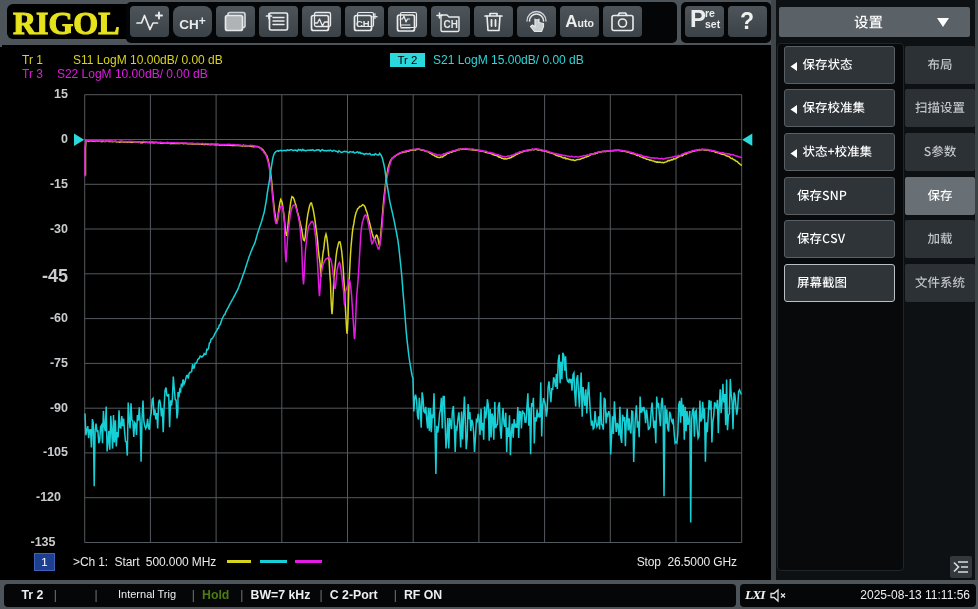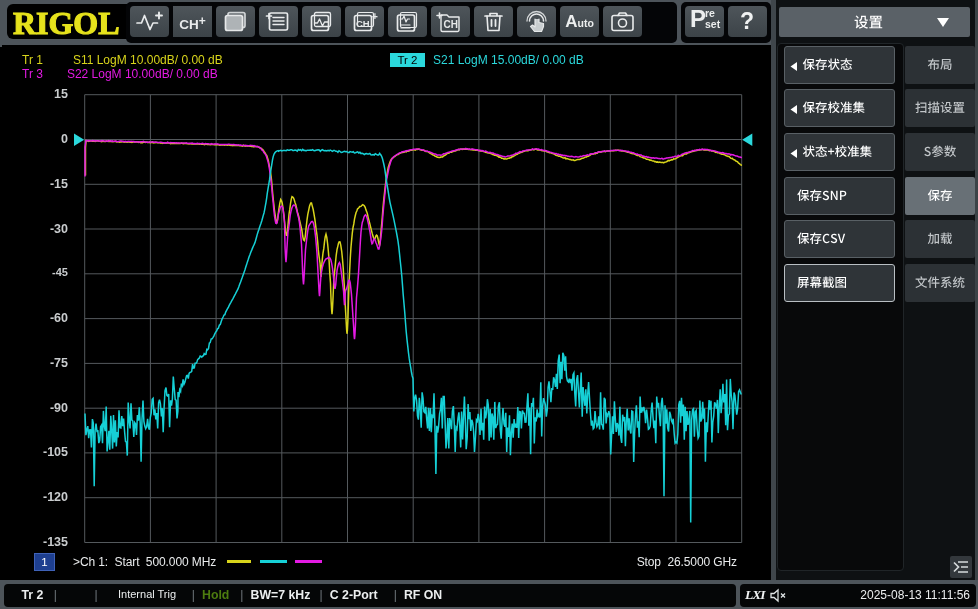--- a/index.html
+++ b/index.html
@@ -17,21 +17,21 @@
 <div class="abs" style="left:6px;top:2px;width:104px;font-family:'Liberation Serif',serif;font-weight:bold;font-size:31px;color:#e6e21c;letter-spacing:0px;-webkit-text-stroke:1.1px #e6e21c;transform:scaleX(1.03);transform-origin:0 0">RIGOL</div>
   </div>
 <div class="abs" style="left:126px;top:2px;width:551px;height:41px;background:#040507;border-radius:5px"></div>
 <div class="abs" style="left:681px;top:2px;width:90px;height:41px;background:#040507;border-radius:5px"></div>
 <div style="position:absolute;width:39px;height:31px;top:6px;background:linear-gradient(#4e555a,#3c4348);border-radius:4px;left:130px"><svg width="39" height="31" viewBox="0 0 39 31">
       <g fill="none" stroke="#e9ebec" stroke-width="1.7" stroke-linecap="round" stroke-linejoin="round">
         <path d="M7,17 h4.5 l3,-7.5 5.5,14 3,-6.5 h4.5"></path>
         <path d="M29,6.5 v6 M26,9.5 h6" stroke-width="1.9"></path>
       </g>
     </svg></div>
-<div style="position:absolute;width:39px;height:31px;top:6px;background:linear-gradient(#4e555a,#3c4348);border-radius:0;left:173px">
+<div style="position:absolute;width:39px;height:31px;top:6px;background:linear-gradient(#4e555a,#3c4348);border-radius:8px;left:173px">
     <div style="color:#e8eaeb;font-size:13.5px;font-weight:bold;text-align:center;line-height:30px">CH<span style="font-size:12px;vertical-align:4px">+</span></div>
   </div>
 <div style="position:absolute;width:39px;height:31px;top:6px;background:linear-gradient(#4e555a,#3c4348);border-radius:4px;left:216px"><svg width="39" height="31" viewBox="0 0 39 31">
       <g fill="none" stroke="#e9ebec" stroke-width="1.7" stroke-linecap="round" stroke-linejoin="round">
         <rect x="12" y="6.5" width="17" height="15" rx="2" fill="#6a7074" stroke="#cfd3d5"></rect>
         <rect x="9.5" y="9.5" width="17" height="15" rx="2" fill="#aeb3b6" stroke="#e6e8e9"></rect>
       </g>
     </svg></div>
 <div style="position:absolute;width:39px;height:31px;top:6px;background:linear-gradient(#4e555a,#3c4348);border-radius:4px;left:259px"><svg width="39" height="31" viewBox="0 0 39 31">
       <g fill="none" stroke="#e9ebec" stroke-width="1.7" stroke-linecap="round" stroke-linejoin="round">
@@ -124,34 +124,34 @@
       <line x1="84.7" y1="497.7" x2="741.7" y2="497.7"></line>
       <line x1="84.7" y1="542.5" x2="741.7" y2="542.5"></line>
     </g>
 <polyline points="85.5,175.5 85.5,148 86.0,140.6 86.9,140.9 87.9,140.9 88.8,141.4 89.7,141.0 90.7,141.1 91.6,141.0 92.5,141.2 93.5,141.1 94.4,141.2 95.3,141.4 96.3,140.9 97.2,141.0 98.1,140.8 99.1,141.2 100.0,141.3 101.0,141.4 101.9,141.6 102.9,141.1 103.9,141.5 104.8,141.6 105.8,141.4 106.8,141.1 107.7,141.3 108.7,141.6 109.7,141.6 110.6,141.3 111.6,141.5 112.6,141.7 113.5,141.6 114.5,141.4 115.5,141.2 116.5,141.9 117.4,141.8 118.4,141.8 119.4,142.2 120.3,141.9 121.3,142.0 122.3,141.5 123.2,141.8 124.2,142.2 125.2,141.7 126.1,142.0 127.1,142.3 128.1,142.1 129.0,142.1 130.0,142.2 131.0,142.0 131.9,142.5 132.9,142.1 133.9,141.9 134.8,141.9 135.8,141.9 136.8,141.9 137.7,141.9 138.7,142.5 139.7,142.1 140.6,142.7 141.6,142.5 142.6,142.8 143.5,142.2 144.5,142.1 145.5,142.5 146.5,142.1 147.4,142.6 148.4,142.5 149.4,142.5 150.3,142.8 151.3,142.5 152.3,142.2 153.2,142.9 154.2,142.5 155.2,142.8 156.1,142.4 157.1,142.7 158.1,142.7 159.0,142.7 160.0,142.8 161.0,143.2 161.9,142.7 162.9,143.3 163.9,142.9 164.8,142.9 165.8,143.2 166.8,143.1 167.7,142.9 168.7,143.1 169.7,143.4 170.6,143.8 171.6,143.4 172.6,143.4 173.5,143.4 174.5,143.5 175.5,143.3 176.5,143.5 177.4,143.4 178.4,143.3 179.4,143.6 180.3,143.6 181.3,143.1 182.3,143.4 183.2,143.8 184.2,143.6 185.2,143.5 186.1,143.4 187.1,143.7 188.1,143.8 189.0,143.9 190.0,143.6 191.0,143.7 191.9,144.0 192.9,143.9 193.8,144.0 194.8,143.8 195.8,144.1 196.7,143.9 197.7,143.9 198.7,144.0 199.6,144.3 200.6,143.9 201.5,144.3 202.5,144.1 203.5,144.4 204.4,144.7 205.4,144.3 206.3,144.3 207.3,144.4 208.3,144.4 209.2,144.6 210.2,144.7 211.2,144.6 212.1,144.2 213.1,144.4 214.0,144.8 215.0,144.6 216.0,144.8 216.9,144.8 217.9,144.6 218.8,144.9 219.8,145.2 220.7,145.1 221.7,144.9 222.6,145.0 223.6,144.8 224.5,145.2 225.5,144.9 226.4,145.0 227.4,145.2 228.3,145.0 229.3,145.1 230.2,145.4 231.2,145.1 232.1,145.6 233.1,145.3 234.0,145.4 235.0,145.3 235.9,145.6 236.9,145.5 237.8,145.6 238.7,145.4 239.6,145.8 240.6,145.7 241.5,145.8 242.4,146.1 243.4,145.3 244.3,145.9 245.2,146.2 246.1,145.6 247.1,146.2 248.0,145.9 248.9,145.9 249.8,146.3 250.6,146.3 251.5,146.4 252.4,146.3 253.2,146.7 254.1,146.7 255.0,146.5 255.8,146.4 256.5,146.6 257.2,146.5 258.0,146.9 258.8,147.3 259.5,147.4 260.2,148.0 261.0,148.2 261.8,148.8 262.5,149.3 263.2,150.1 264.0,151.4 264.9,152.7 265.9,154.4 266.8,155.7 267.6,158.2 268.4,161.0 269.1,164.8 269.9,168.4 270.7,173.6 271.5,179.9 272.2,188.1 273.0,197.0 273.7,203.0 274.3,209.1 275.0,214.1 275.7,218.3 276.3,221.3 277.0,222.1 277.7,219.1 278.3,213.3 279.0,208.3 279.9,202.8 280.7,199.5 281.5,200.8 282.2,203.0 283.0,208.3 283.9,214.9 284.8,223.8 285.6,232.1 286.5,235.9 287.3,232.3 288.2,223.1 289.0,214.3 289.8,209.2 290.5,203.5 291.2,199.6 292.0,196.6 292.8,197.1 293.5,197.8 294.2,199.8 295.0,202.4 295.8,204.6 296.5,207.7 297.2,211.2 298.0,214.1 298.8,216.6 299.5,220.0 300.2,222.9 301.0,226.3 301.9,230.5 302.7,236.0 303.5,239.9 304.4,240.6 305.3,236.3 306.1,227.8 307.0,220.0 307.8,214.4 308.7,210.1 309.5,206.3 310.2,204.2 310.8,203.1 311.5,203.1 312.3,206.1 313.2,209.5 314.0,214.2 314.8,218.9 315.5,224.1 316.2,229.8 317.0,235.3 317.7,242.0 318.3,249.9 319.0,256.0 319.6,260.0 320.1,263.5 320.6,271.3 321.0,276.9 321.4,271.4 321.9,263.8 322.4,258.4 323.0,253.0 323.8,248.4 324.5,241.8 325.2,236.9 326.0,234.2 326.8,237.4 327.7,244.5 328.5,253.0 329.2,262.4 329.8,273.8 330.5,282.9 330.8,293.0 331.1,300.7 331.6,309.5 332.0,314.1 332.4,310.0 332.9,300.4 333.4,289.2 334.0,277.0 334.8,270.0 335.5,262.5 336.2,255.3 337.0,249.7 337.8,246.3 338.5,243.2 339.2,241.8 340.0,241.9 340.8,245.4 341.7,251.3 342.5,259.3 343.2,267.7 343.8,278.2 344.5,289.1 345.3,305.8 346.1,320.3 346.6,329.4 347.0,333.8 347.4,330.4 347.9,320.2 348.4,302.9 349.0,283.0 349.7,269.9 350.3,257.7 351.0,247.0 351.7,239.4 352.3,233.2 353.0,227.7 353.8,223.9 354.5,219.2 355.2,216.0 356.0,212.7 356.8,211.0 357.5,209.0 358.2,208.4 359.0,207.5 359.7,206.6 360.3,206.6 361.0,206.4 361.8,205.4 362.7,204.6 363.5,205.0 364.3,205.8 365.2,207.3 366.0,210.1 366.8,211.9 367.5,214.2 368.2,217.6 369.0,220.6 369.8,223.8 370.7,227.4 371.5,230.6 372.2,233.4 373.0,235.9 373.8,238.6 374.5,239.1 375.2,238.2 375.8,236.0 376.5,235.1 377.2,235.7 378.0,238.7 378.8,243.2 379.5,245.6 380.2,241.5 380.8,233.9 381.5,226.1 382.2,218.3 382.8,210.3 383.5,202.2 384.3,194.9 385.2,187.0 386.0,180.0 386.8,175.3 387.5,171.3 388.2,167.4 389.0,164.9 389.8,162.5 390.5,160.9 391.2,159.7 392.0,158.3 392.9,157.9 393.8,156.9 394.7,156.6 395.6,155.7 396.4,155.3 397.3,154.5 398.2,154.5 399.1,153.7 400.0,153.4 400.9,152.9 401.8,152.4 402.7,152.5 403.6,152.3 404.4,152.0 405.3,151.5 406.2,151.8 407.1,151.1 408.0,151.2 408.9,151.0 409.8,150.6 410.7,150.3 411.6,150.3 412.5,150.1 413.5,149.8 414.4,149.7 415.3,150.1 416.2,149.5 417.1,149.4 418.0,149.2 418.9,149.1 419.8,149.5 420.7,149.8 421.6,150.2 422.5,150.2 423.5,150.3 424.4,150.5 425.3,151.3 426.2,151.4 427.1,151.6 428.0,151.7 428.9,152.5 429.8,153.1 430.8,153.7 431.7,154.2 432.6,154.8 433.5,155.1 434.4,155.6 435.3,156.2 436.2,156.5 437.2,157.2 438.1,157.3 439.0,157.6 439.9,157.5 440.8,157.0 441.7,156.9 442.6,156.9 443.5,156.0 444.4,155.5 445.3,155.1 446.2,154.4 447.1,153.6 448.0,153.0 448.9,153.1 449.8,152.4 450.7,152.1 451.6,152.2 452.5,151.7 453.5,151.3 454.4,151.0 455.3,151.1 456.2,150.6 457.1,150.0 458.0,149.8 458.9,149.4 459.7,149.6 460.6,149.0 461.4,149.2 462.3,149.5 463.1,149.0 464.0,149.2 464.9,149.0 465.8,149.2 466.7,149.0 467.6,149.2 468.4,149.4 469.3,149.3 470.2,149.5 471.1,149.7 472.0,149.5 472.9,149.9 473.8,150.0 474.7,150.1 475.6,150.3 476.4,150.2 477.3,149.8 478.2,150.5 479.1,150.5 480.0,150.9 480.9,150.9 481.8,150.7 482.7,151.1 483.6,151.6 484.5,151.7 485.5,152.2 486.4,152.4 487.3,152.7 488.2,153.0 489.1,153.0 490.0,153.2 490.9,153.6 491.8,154.0 492.7,154.6 493.6,154.7 494.4,155.2 495.3,155.1 496.2,155.6 497.1,155.8 498.0,156.4 498.9,157.1 499.8,156.9 500.6,157.3 501.5,158.3 502.4,158.3 503.2,158.4 504.1,159.1 505.0,158.6 505.9,159.1 506.8,159.1 507.6,158.4 508.5,158.3 509.4,158.2 510.2,157.5 511.1,157.7 512.0,156.5 512.9,156.7 513.8,156.0 514.7,155.7 515.6,155.0 516.4,154.4 517.3,154.2 518.2,153.4 519.1,153.2 520.0,152.9 520.9,152.4 521.8,152.3 522.7,151.9 523.6,151.3 524.4,151.2 525.3,150.7 526.2,150.7 527.1,150.8 528.0,150.7 528.9,150.3 529.8,149.9 530.6,149.8 531.5,149.8 532.4,149.3 533.2,149.8 534.1,149.7 535.0,149.4 535.9,149.0 536.8,149.5 537.7,149.9 538.6,149.7 539.5,149.9 540.5,150.0 541.4,150.5 542.3,150.7 543.2,150.8 544.1,150.9 545.0,150.9 545.9,151.0 546.8,151.9 547.7,152.1 548.6,152.3 549.5,152.7 550.5,152.8 551.4,153.1 552.3,153.5 553.2,153.6 554.1,154.2 555.0,154.7 555.9,155.2 556.8,155.4 557.7,155.7 558.6,156.3 559.5,156.1 560.5,156.5 561.4,157.0 562.3,157.4 563.2,157.9 564.1,158.0 565.0,157.7 565.9,158.8 566.8,158.6 567.7,158.7 568.6,159.1 569.5,159.5 570.5,159.5 571.4,160.0 572.3,159.9 573.2,159.8 574.1,160.4 575.0,160.4 575.9,160.1 576.8,159.8 577.7,159.6 578.6,159.5 579.4,159.5 580.3,159.3 581.2,158.7 582.1,158.3 583.0,158.3 583.9,157.8 584.8,157.4 585.7,156.9 586.6,156.9 587.5,156.2 588.4,156.2 589.3,155.6 590.2,155.2 591.1,154.5 592.0,153.8 592.9,154.1 593.8,153.8 594.7,153.4 595.6,153.6 596.4,152.9 597.3,153.1 598.2,152.2 599.1,152.0 600.0,152.0 600.9,152.2 601.8,151.5 602.7,151.6 603.6,151.6 604.5,151.3 605.5,151.7 606.4,151.2 607.3,151.0 608.2,151.0 609.1,151.0 610.0,151.1 610.9,150.7 611.8,150.8 612.7,150.7 613.6,150.8 614.5,150.4 615.5,150.3 616.4,150.5 617.3,150.3 618.2,150.3 619.1,150.2 620.0,150.6 620.9,150.8 621.8,150.9 622.7,151.0 623.6,151.1 624.5,151.2 625.5,151.6 626.4,151.7 627.3,152.2 628.2,152.0 629.1,152.6 630.0,152.7 630.9,153.2 631.8,153.4 632.7,153.7 633.6,153.6 634.5,154.2 635.5,154.6 636.4,155.1 637.3,155.4 638.2,155.5 639.1,155.6 640.0,156.6 640.9,156.9 641.8,157.1 642.7,157.5 643.6,158.1 644.5,158.1 645.5,158.4 646.4,159.2 647.3,159.2 648.2,159.4 649.1,159.7 650.0,160.3 650.9,160.0 651.8,160.6 652.8,161.1 653.7,161.0 654.6,161.7 655.5,161.5 656.5,162.1 657.4,161.9 658.3,162.4 659.2,162.1 660.2,162.3 661.1,162.5 662.0,162.6 662.9,162.3 663.8,162.8 664.7,162.2 665.6,162.0 666.4,161.7 667.3,161.3 668.2,160.4 669.1,160.8 670.0,160.3 670.9,160.2 671.8,159.5 672.7,159.9 673.6,158.8 674.5,158.9 675.5,158.8 676.4,158.2 677.3,157.6 678.2,157.1 679.1,156.7 680.0,156.1 680.9,155.9 681.8,155.5 682.7,155.6 683.6,154.6 684.5,154.1 685.5,154.0 686.4,153.9 687.3,153.4 688.2,152.4 689.1,152.6 690.0,152.3 690.9,152.0 691.8,151.4 692.6,151.4 693.5,151.2 694.4,151.1 695.2,150.7 696.1,150.3 697.0,150.4 697.9,150.0 698.8,150.0 699.6,149.9 700.5,149.8 701.4,149.8 702.2,149.5 703.1,149.6 704.0,149.9 704.9,149.8 705.8,149.9 706.7,149.9 707.6,150.1 708.4,150.1 709.3,150.7 710.2,150.5 711.1,150.5 712.0,151.2 712.9,150.8 713.8,151.3 714.7,151.7 715.6,152.3 716.4,151.9 717.3,152.7 718.2,152.8 719.1,152.9 720.0,153.5 720.9,153.8 721.8,154.2 722.7,154.3 723.6,154.4 724.4,154.8 725.3,155.1 726.2,155.7 727.1,155.9 728.0,156.5 728.9,156.3 729.8,157.2 730.6,158.1 731.5,158.4 732.4,158.3 733.2,159.4 734.1,159.7 735.0,160.1 735.9,161.0 736.8,161.3 737.6,161.9 738.5,163.2 739.4,163.5 740.2,164.5 741.1,165.1 742.0,165.2" fill="none" stroke="#d8d41b" stroke-width="1.5"></polyline>
 <polyline points="85.0,176.5 85.0,147 86.0,140.6 86.9,140.6 87.9,140.9 88.8,140.5 89.7,140.8 90.7,141.0 91.6,140.9 92.5,140.6 93.5,140.7 94.4,141.0 95.3,140.7 96.3,140.9 97.2,140.8 98.1,140.8 99.1,141.2 100.0,140.9 101.0,141.1 101.9,140.6 102.9,140.8 103.9,141.0 104.8,141.2 105.8,141.0 106.8,141.0 107.7,141.3 108.7,140.6 109.7,141.0 110.6,140.8 111.6,141.4 112.6,140.8 113.5,141.5 114.5,141.3 115.5,141.1 116.5,141.2 117.4,141.7 118.4,141.5 119.4,141.1 120.3,140.9 121.3,141.1 122.3,141.4 123.2,141.2 124.2,141.6 125.2,141.3 126.1,141.7 127.1,141.5 128.1,141.5 129.0,141.3 130.0,141.6 131.0,141.3 131.9,141.6 132.9,141.4 133.9,141.5 134.8,142.1 135.8,141.7 136.8,141.7 137.7,141.9 138.7,141.7 139.7,142.1 140.6,141.7 141.6,141.8 142.6,141.8 143.5,141.4 144.5,141.9 145.5,142.0 146.5,142.2 147.4,142.0 148.4,142.3 149.4,141.8 150.3,142.3 151.3,142.1 152.3,141.8 153.2,142.0 154.2,142.2 155.2,142.0 156.1,142.3 157.1,142.2 158.1,142.4 159.0,142.6 160.0,142.3 161.0,142.3 161.9,142.6 162.9,142.8 163.9,142.7 164.8,143.1 165.8,142.7 166.8,142.9 167.7,142.2 168.7,142.8 169.7,143.1 170.6,142.6 171.6,142.8 172.6,142.8 173.5,142.8 174.5,142.8 175.5,143.0 176.5,142.7 177.4,142.9 178.4,143.1 179.4,143.1 180.3,143.3 181.3,143.0 182.3,143.0 183.2,143.0 184.2,143.0 185.2,143.2 186.1,142.9 187.1,143.3 188.1,143.3 189.0,143.4 190.0,143.3 191.0,143.4 191.9,143.0 192.9,143.3 193.8,143.8 194.8,143.6 195.8,143.8 196.7,143.4 197.7,143.3 198.7,143.7 199.6,143.5 200.6,143.7 201.5,143.6 202.5,143.4 203.5,143.8 204.4,144.0 205.4,143.6 206.3,143.7 207.3,143.7 208.3,143.7 209.2,144.1 210.2,144.3 211.2,143.7 212.1,144.1 213.1,144.3 214.0,144.3 215.0,143.8 216.0,144.1 216.9,144.1 217.9,144.0 218.8,144.4 219.8,144.5 220.7,144.5 221.7,144.6 222.6,144.4 223.6,144.6 224.5,144.4 225.5,144.6 226.4,144.5 227.4,144.4 228.3,144.3 229.3,144.3 230.2,144.6 231.2,144.6 232.1,144.8 233.1,144.5 234.0,144.5 235.0,144.9 235.9,144.7 236.9,145.0 237.8,145.0 238.7,145.0 239.6,145.2 240.6,145.0 241.5,145.5 242.4,145.4 243.4,145.4 244.3,145.6 245.2,145.4 246.1,145.8 247.1,145.5 248.0,145.9 248.9,145.7 249.7,145.6 250.6,145.3 251.4,145.6 252.3,145.6 253.1,145.9 254.0,145.6 254.8,146.2 255.5,146.3 256.2,146.7 257.0,146.6 257.8,146.6 258.5,147.1 259.2,147.3 260.0,147.8 260.8,148.4 261.5,149.2 262.2,150.3 263.0,150.7 263.8,152.4 264.5,153.2 265.2,154.1 266.0,155.2 266.7,157.3 267.3,159.3 268.0,161.4 268.8,165.1 269.5,169.3 270.2,174.8 271.0,181.0 271.8,188.2 272.5,196.3 273.2,202.7 273.8,209.6 274.5,215.8 275.2,220.3 275.8,223.3 276.5,223.6 277.2,222.2 277.8,218.0 278.5,213.8 279.3,211.2 280.2,208.0 281.0,206.3 281.7,206.1 282.3,206.5 283.0,208.6 283.8,215.0 284.5,223.0 284.8,236.0 285.1,248.5 285.6,257.7 286.0,262.3 286.4,257.2 286.9,248.8 287.4,240.4 288.0,231.7 288.8,226.9 289.5,221.3 290.2,215.3 291.0,211.3 291.9,208.0 292.8,206.0 293.6,205.0 294.5,205.1 295.3,206.1 296.2,208.4 297.0,211.3 297.8,214.7 298.7,218.1 299.5,223.1 300.2,229.3 300.8,236.4 301.5,244.0 302.1,257.7 302.6,271.4 303.1,280.1 303.5,284.5 303.9,280.0 304.4,271.0 304.9,260.9 305.5,249.7 306.3,242.5 307.2,235.1 308.0,229.4 308.8,225.7 309.7,224.4 310.5,223.2 311.3,221.9 312.2,221.4 313.0,222.1 313.7,224.2 314.3,227.4 315.0,232.1 315.7,237.9 316.3,244.9 317.0,253.1 317.8,268.4 318.6,283.0 319.1,292.1 319.5,296.2 319.9,291.6 320.4,282.9 320.9,276.4 321.5,271.0 322.3,267.6 323.2,264.3 324.0,262.2 324.8,260.6 325.5,259.5 326.2,258.8 327.0,258.6 327.8,258.1 328.5,257.1 329.2,257.6 330.0,258.1 330.8,259.7 331.7,263.6 332.5,268.4 333.3,275.0 334.2,284.2 335.0,288.8 335.7,284.8 336.3,277.7 337.0,270.7 337.8,266.7 338.7,263.6 339.5,262.5 340.2,264.5 340.8,268.7 341.5,273.7 342.2,279.7 342.9,286.0 343.6,291.4 344.1,300.4 344.5,305.3 344.9,299.3 345.4,291.6 345.9,289.8 346.5,289.0 347.2,286.6 348.0,283.1 348.8,280.4 349.5,280.2 350.2,282.6 350.8,287.8 351.5,294.6 352.2,305.0 352.9,315.9 353.6,326.2 354.1,335.6 354.5,339.2 354.9,335.4 355.4,326.0 355.9,312.7 356.5,297.7 357.2,290.4 357.8,283.1 358.5,273.9 359.3,260.4 360.2,244.3 361.0,232.0 361.7,226.1 362.3,222.4 363.0,220.4 363.9,217.3 364.7,215.6 365.6,214.9 366.4,216.0 367.2,218.3 368.0,222.0 368.7,224.9 369.3,228.5 370.0,231.9 370.7,236.7 371.3,241.2 372.0,243.8 372.7,243.1 373.3,240.5 374.0,238.8 374.7,239.3 375.3,240.7 376.0,242.8 376.8,244.5 377.5,246.9 378.2,249.0 379.0,249.0 379.8,245.2 380.7,238.9 381.5,232.4 382.2,225.0 382.8,216.3 383.5,208.3 384.3,199.9 385.2,190.9 386.0,182.6 386.8,178.6 387.6,174.5 388.4,170.5 389.2,166.6 390.0,164.2 390.8,161.4 391.5,159.7 392.2,158.6 393.0,157.6 393.9,156.7 394.8,156.1 395.6,155.3 396.5,154.8 397.4,154.2 398.2,154.1 399.1,153.1 400.0,152.8 400.9,152.8 401.8,152.0 402.7,151.7 403.6,151.5 404.4,151.7 405.3,151.1 406.2,151.0 407.1,150.6 408.0,150.8 408.9,150.1 409.8,149.9 410.7,149.7 411.6,149.7 412.5,149.5 413.5,149.2 414.4,149.2 415.3,149.3 416.2,149.1 417.1,149.0 418.0,148.9 418.9,149.1 419.8,149.5 420.7,149.6 421.6,149.7 422.5,149.9 423.5,150.0 424.4,150.8 425.3,150.9 426.2,151.2 427.1,151.0 428.0,151.4 428.9,151.7 429.8,152.0 430.8,152.6 431.7,152.8 432.6,153.3 433.5,153.6 434.4,154.0 435.3,154.1 436.2,154.4 437.2,155.2 438.1,155.1 439.0,155.1 439.9,155.0 440.8,155.3 441.7,155.0 442.6,154.6 443.5,153.8 444.4,154.0 445.3,153.5 446.2,153.1 447.1,152.8 448.0,152.4 448.9,152.2 449.8,152.0 450.7,151.6 451.6,151.3 452.5,151.0 453.5,150.8 454.4,150.8 455.3,150.3 456.2,150.1 457.1,149.8 458.0,149.6 458.9,149.2 459.7,149.5 460.6,149.2 461.4,149.0 462.3,149.1 463.1,148.9 464.0,148.9 464.9,149.0 465.8,148.4 466.7,148.9 467.6,148.7 468.4,149.3 469.3,149.1 470.2,149.4 471.1,149.3 472.0,149.1 472.9,149.1 473.8,149.4 474.7,149.6 475.6,149.8 476.4,149.8 477.3,149.7 478.2,150.4 479.1,150.3 480.0,150.5 480.9,150.3 481.8,150.9 482.7,150.6 483.6,151.2 484.5,151.4 485.5,151.1 486.4,151.4 487.3,152.0 488.2,152.4 489.1,152.4 490.0,152.3 490.9,152.7 491.8,153.1 492.7,153.1 493.6,153.2 494.4,154.0 495.3,154.1 496.2,154.5 497.1,154.4 498.0,154.8 498.9,155.2 499.8,155.7 500.6,155.5 501.5,156.0 502.4,156.2 503.2,156.4 504.1,156.5 505.0,157.0 505.9,156.8 506.8,156.4 507.6,156.0 508.5,156.1 509.4,155.9 510.2,155.8 511.1,155.5 512.0,155.2 512.9,155.0 513.8,154.5 514.7,154.2 515.6,153.4 516.4,153.5 517.3,152.9 518.2,152.9 519.1,152.2 520.0,151.6 520.9,152.0 521.8,151.8 522.7,151.1 523.6,151.1 524.4,150.9 525.3,150.5 526.2,150.3 527.1,150.0 528.0,150.0 528.9,150.0 529.8,149.9 530.6,149.9 531.5,149.6 532.4,149.0 533.2,149.5 534.1,149.1 535.0,148.9 535.9,149.1 536.8,148.9 537.7,149.2 538.6,149.1 539.5,149.7 540.5,149.9 541.4,149.5 542.3,150.0 543.2,150.2 544.1,150.6 545.0,150.3 545.9,150.8 546.8,151.0 547.7,151.5 548.6,151.6 549.5,152.0 550.5,152.3 551.4,152.5 552.3,152.9 553.2,153.3 554.1,153.2 555.0,153.8 555.9,153.6 556.8,153.8 557.7,154.6 558.6,154.2 559.5,154.9 560.5,154.6 561.4,155.2 562.3,155.1 563.2,155.6 564.1,155.4 565.0,155.7 565.9,155.5 566.8,155.9 567.7,156.3 568.6,156.2 569.5,156.6 570.5,156.5 571.4,156.3 572.3,156.4 573.2,156.8 574.1,157.0 575.0,156.9 575.9,156.5 576.8,156.9 577.7,157.1 578.6,157.0 579.4,156.9 580.3,156.3 581.2,156.4 582.1,156.3 583.0,155.9 583.9,155.6 584.8,155.7 585.7,155.6 586.6,155.2 587.5,154.9 588.4,155.2 589.3,154.9 590.2,153.9 591.1,154.0 592.0,153.8 592.9,154.0 593.8,153.6 594.7,153.2 595.6,152.7 596.4,152.7 597.3,152.8 598.2,151.9 599.1,151.7 600.0,151.7 600.9,151.9 601.8,151.7 602.7,151.5 603.6,151.3 604.5,150.8 605.5,151.4 606.4,151.1 607.3,150.9 608.2,150.9 609.1,150.8 610.0,150.9 610.9,150.6 611.8,150.6 612.7,150.4 613.6,150.2 614.5,150.4 615.5,150.3 616.4,150.2 617.3,150.3 618.2,150.2 619.1,150.7 620.0,150.5 620.9,150.3 621.8,150.5 622.7,150.5 623.6,151.1 624.5,151.1 625.5,151.1 626.4,151.3 627.3,151.6 628.2,151.4 629.1,152.0 630.0,152.2 630.9,152.3 631.8,152.5 632.7,152.9 633.6,152.8 634.5,153.3 635.5,153.8 636.4,154.2 637.3,154.1 638.2,154.7 639.1,154.8 640.0,155.2 640.9,154.9 641.8,155.5 642.7,156.2 643.6,156.0 644.5,156.6 645.5,156.7 646.4,156.6 647.3,157.2 648.2,157.1 649.1,157.4 650.0,157.4 650.9,157.9 651.8,157.7 652.8,158.0 653.7,157.8 654.6,158.2 655.5,158.1 656.5,158.1 657.4,158.3 658.3,158.6 659.2,158.5 660.2,158.7 661.1,158.6 662.0,158.4 662.9,158.9 663.8,158.9 664.7,158.4 665.6,158.5 666.4,158.0 667.3,157.9 668.2,157.8 669.1,157.7 670.0,157.6 670.9,157.5 671.8,157.3 672.7,157.0 673.6,157.0 674.5,156.4 675.5,156.2 676.4,156.4 677.3,156.4 678.2,155.4 679.1,155.6 680.0,155.7 680.9,155.2 681.8,154.5 682.7,154.0 683.6,153.7 684.5,153.3 685.5,152.9 686.4,152.6 687.3,152.9 688.2,152.4 689.1,152.2 690.0,151.8 690.9,151.6 691.8,151.2 692.6,150.6 693.5,150.9 694.4,150.4 695.2,150.6 696.1,150.5 697.0,149.8 697.9,149.9 698.8,149.8 699.6,149.4 700.5,149.8 701.4,149.5 702.2,149.1 703.1,149.6 704.0,149.4 704.9,149.3 705.8,149.4 706.7,149.6 707.6,149.6 708.4,149.9 709.3,150.0 710.2,150.2 711.1,150.7 712.0,150.6 712.9,150.8 713.8,150.8 714.7,151.1 715.6,151.3 716.4,151.6 717.3,151.7 718.2,152.2 719.1,152.2 720.0,152.6 720.9,152.7 721.8,153.0 722.7,152.5 723.6,153.0 724.4,153.5 725.3,153.5 726.2,153.5 727.1,153.9 728.0,153.8 728.9,154.0 729.8,154.0 730.6,155.0 731.5,154.5 732.4,154.8 733.2,154.8 734.1,155.3 735.0,155.6 735.9,155.9 736.8,155.9 737.6,156.2 738.5,156.9 739.4,157.0 740.2,157.1 741.1,157.6 742.0,157.6" fill="none" stroke="#e31ae3" stroke-width="1.5"></polyline>
 <polyline points="85.0,413.5 85.9,435.2 86.8,430.0 87.8,426.1 88.7,438.1 89.6,429.9 90.5,429.8 91.4,447.4 92.4,419.1 93.3,423.2 94.2,486.2 95.1,430.7 96.0,423.7 97.0,431.3 97.9,431.0 98.8,443.1 99.7,440.5 100.6,426.8 101.6,425.1 102.5,443.3 103.4,410.9 104.3,425.9 105.2,431.2 106.2,406.6 107.1,451.4 108.0,441.6 108.9,430.8 109.8,449.8 110.8,415.7 111.7,430.5 112.6,448.6 113.5,415.1 114.4,442.5 115.4,420.2 116.3,446.4 117.2,432.1 118.1,437.4 119.0,410.2 120.0,427.8 120.9,428.1 121.8,416.0 122.7,426.2 123.6,418.5 124.6,431.8 125.5,441.3 126.4,442.1 127.3,455.6 128.2,402.6 129.2,420.6 130.1,428.5 131.0,403.4 131.9,420.0 132.8,421.0 133.8,437.0 134.7,422.6 135.6,424.0 136.5,435.0 137.4,415.0 138.4,420.7 139.3,407.2 140.2,422.7 141.1,461.8 142.0,419.2 143.0,400.5 143.9,421.3 144.8,426.1 145.7,428.8 146.6,426.9 147.6,418.9 148.5,427.5 149.4,429.8 150.3,417.6 151.2,413.2 152.2,399.3 153.1,398.3 154.0,415.3 154.9,409.4 155.8,419.5 156.8,413.1 157.7,428.4 158.6,402.9 159.5,399.6 160.4,403.7 161.4,416.4 162.3,408.2 163.2,432.3 164.1,407.6 165.0,390.6 166.0,387.5 166.9,395.6 167.8,396.1 168.7,394.1 169.6,427.3 170.6,400.4 171.5,405.7 172.4,398.8 173.3,376.6 174.2,388.0 175.2,399.6 176.1,400.2 177.0,418.4 177.9,411.1 178.0,392.1 178.9,397.1 179.7,389.6 180.6,391.4 181.4,383.5 182.3,385.7 183.1,379.4 184.0,384.2 184.9,382.2 185.7,379.0 186.6,375.5 187.4,375.3 188.3,378.6 189.1,373.4 190.0,372.4 190.9,372.1 191.7,371.3 192.6,364.2 193.4,368.0 194.3,367.8 195.1,363.2 196.0,363.2 196.8,362.4 197.7,359.4 198.5,358.9 199.3,358.1 200.2,356.0 201.0,356.4 201.8,357.2 202.6,356.1 203.4,355.8 204.2,353.6 205.0,354.4 205.9,354.3 206.8,349.3 207.6,349.7 208.5,348.6 209.4,343.0 210.2,342.6 211.1,339.1 212.0,338.8 212.9,337.6 213.8,336.1 214.8,333.8 215.7,332.1 216.6,331.1 217.5,328.8 218.4,328.2 219.4,325.1 220.3,324.5 221.2,321.5 222.1,319.0 223.1,317.0 224.0,315.0 224.9,314.6 225.7,312.1 226.6,310.4 227.4,308.9 228.3,307.5 229.1,305.6 230.0,303.8 230.9,302.3 231.8,300.7 232.7,299.1 233.6,297.4 234.4,295.8 235.3,294.1 236.2,292.3 237.1,290.6 238.0,288.9 238.9,286.6 239.7,284.3 240.6,282.0 241.4,279.7 242.3,277.3 243.1,274.9 244.0,272.4 244.9,269.9 245.7,267.3 246.6,264.6 247.4,261.9 248.3,259.3 249.1,256.8 250.0,254.5 250.8,252.2 251.7,250.1 252.5,248.1 253.3,246.2 254.2,244.4 255.0,242.6 255.8,239.8 256.5,237.2 257.2,234.6 258.0,232.1 258.8,229.8 259.5,227.6 260.2,225.5 261.0,223.2 261.8,220.7 262.5,218.2 263.2,215.6 264.0,213.0 264.7,209.6 265.3,206.1 266.0,202.3 266.7,197.8 267.3,193.1 268.0,188.9 268.8,184.2 269.5,179.9 270.2,174.7 271.0,169.5 271.8,164.4 272.5,159.9 273.2,156.6 274.0,154.2 274.7,153.0 275.3,152.2 276.0,151.5 276.7,151.1 277.3,150.9 278.0,150.7 278.5,151.2 279.6,150.6 280.7,150.3 281.8,151.0 282.9,150.6 284.0,150.2 285.1,150.6 286.2,150.7 287.3,149.9 288.4,150.3 289.5,150.2 290.6,149.7 291.7,149.7 292.8,150.4 293.9,150.5 295.0,150.1 296.1,150.2 297.2,151.1 298.3,149.5 299.4,150.1 300.5,149.7 301.6,150.7 302.7,149.4 303.8,150.4 304.9,150.2 306.0,150.8 307.1,150.2 308.2,150.3 309.3,150.3 310.4,150.0 311.5,150.2 312.6,149.7 313.7,150.5 314.8,150.8 315.9,150.3 317.0,150.0 318.1,149.7 319.2,149.9 320.3,151.3 321.4,150.2 322.5,149.7 323.6,150.5 324.7,150.8 325.8,150.5 326.9,150.9 328.0,150.4 329.1,150.8 330.2,150.1 331.3,150.6 332.4,151.3 333.5,150.6 334.6,150.5 335.7,151.3 336.8,151.3 337.9,152.3 339.0,150.7 340.1,151.5 341.2,152.4 342.3,152.3 343.4,151.6 344.5,151.2 345.6,151.7 346.7,151.5 347.8,152.4 348.9,152.6 350.0,151.6 351.1,151.9 352.2,152.2 353.3,151.7 354.4,152.9 355.5,152.7 356.6,152.2 357.7,151.9 358.8,153.0 359.9,152.3 361.0,153.6 362.1,153.3 363.2,153.7 364.3,154.6 365.4,153.8 366.5,153.5 367.6,154.1 368.7,154.1 369.8,153.4 370.9,154.8 372.0,155.0 373.1,154.6 374.2,155.0 375.3,153.8 376.4,154.4 377.5,155.0 378.6,155.0 379.7,153.3 380.8,155.1 381.0,155.1 381.8,156.7 382.5,158.8 383.2,161.6 384.0,165.0 384.8,169.2 385.5,174.2 386.2,179.4 387.0,184.4 387.8,189.0 388.5,193.4 389.2,197.8 390.0,202.3 390.8,205.8 391.6,209.3 392.4,212.8 393.2,216.4 394.0,220.2 394.8,224.1 395.6,228.1 396.4,232.2 397.2,236.5 398.0,241.1 398.8,247.2 399.5,253.6 400.2,260.5 401.0,268.0 401.8,276.3 402.5,285.3 403.2,294.6 404.0,303.8 404.8,313.0 405.5,322.5 406.2,331.5 407.0,339.6 407.8,346.6 408.5,352.9 409.2,358.4 410.0,363.5 410.8,368.2 411.5,372.5 412.2,376.0 413.0,378.4 413.8,411.4 414.7,398.4 415.6,394.7 416.6,400.7 417.5,415.9 418.4,419.7 419.3,397.8 420.2,406.8 421.2,427.8 422.1,392.3 423.0,398.1 423.9,411.7 424.8,412.6 425.8,406.9 426.7,419.4 427.6,428.5 428.5,407.7 429.4,430.9 430.4,408.1 431.3,432.2 432.2,415.6 433.1,416.7 434.0,393.2 435.0,429.9 435.9,473.9 436.8,425.8 437.7,432.6 438.6,426.3 439.6,413.6 440.5,409.1 441.4,397.7 442.3,428.5 443.2,396.6 444.2,396.6 445.1,421.6 446.0,448.4 446.9,438.0 447.8,418.1 448.8,448.5 449.7,418.1 450.6,421.6 451.5,429.1 452.4,411.0 453.4,406.1 454.3,425.3 455.2,451.9 456.1,427.4 457.0,429.1 458.0,418.0 458.9,412.3 459.8,426.3 460.7,447.4 461.6,411.5 462.6,439.5 463.5,417.5 464.4,396.6 465.3,419.2 466.2,449.2 467.2,437.8 468.1,404.0 469.0,419.2 469.9,412.1 470.8,431.0 471.8,419.7 472.7,423.0 473.6,431.2 474.5,451.9 475.4,438.5 476.4,419.9 477.3,421.3 478.2,413.8 479.1,420.7 480.0,434.9 481.0,408.9 481.9,430.4 482.8,422.7 483.7,439.7 484.6,406.5 485.6,418.5 486.5,412.7 487.4,399.2 488.3,405.2 489.2,440.7 490.2,408.9 491.1,437.4 492.0,413.5 492.9,417.2 493.8,439.8 494.8,401.9 495.7,428.1 496.6,425.2 497.5,424.4 498.4,406.3 499.4,402.2 500.3,429.7 501.2,438.7 502.1,420.7 503.0,408.1 504.0,423.8 504.9,426.9 505.8,412.8 506.7,451.9 507.6,427.5 508.6,436.8 509.5,415.2 510.4,455.3 511.3,433.3 512.2,423.5 513.2,437.8 514.1,419.1 515.0,427.6 515.9,423.7 516.8,427.9 517.8,407.0 518.7,437.9 519.6,411.7 520.5,412.1 521.4,428.4 522.4,410.6 523.3,413.1 524.2,413.3 525.1,422.1 526.0,422.0 527.0,406.0 527.9,393.2 528.8,425.7 529.7,407.5 530.6,454.2 531.6,402.9 532.5,406.6 533.4,397.8 534.3,443.4 535.2,417.4 536.2,421.5 537.1,409.3 538.0,416.4 538.9,414.5 539.8,417.5 540.8,382.2 541.7,436.6 542.6,406.9 543.5,398.1 544.4,401.2 545.4,404.7 546.3,416.6 547.2,410.2 548.1,387.4 549.0,381.4 550.0,392.2 550.9,402.2 551.8,388.0 552.7,390.0 553.6,377.3 554.6,380.2 555.5,387.0 556.4,373.9 557.3,389.0 558.2,361.1 559.2,354.5 560.1,383.3 561.0,361.7 561.9,379.3 562.8,352.7 563.8,355.3 564.7,370.8 565.6,356.4 566.5,376.3 567.4,380.9 568.4,382.0 569.3,378.6 570.2,383.1 571.1,378.9 572.0,390.7 573.0,374.6 573.9,372.8 574.8,393.5 575.7,406.5 576.6,379.7 577.6,375.1 578.5,392.5 579.4,407.5 580.3,388.1 581.2,372.5 582.2,416.7 583.1,387.1 584.0,398.0 584.9,405.8 585.8,389.3 586.8,413.4 587.7,394.0 588.6,382.1 589.5,397.9 590.4,412.7 591.4,425.6 592.3,420.5 593.2,428.9 594.1,427.8 595.0,411.0 596.0,422.4 596.9,426.7 597.8,424.8 598.7,416.4 599.6,429.5 600.6,392.3 601.5,424.1 602.4,425.2 603.3,429.7 604.2,397.7 605.2,399.8 606.1,423.4 607.0,414.2 607.9,415.8 608.8,411.2 609.8,414.9 610.7,454.4 611.6,434.7 612.5,416.4 613.4,433.9 614.4,401.3 615.3,418.3 616.2,432.0 617.1,423.0 618.0,425.5 619.0,435.6 619.9,406.8 620.8,437.5 621.7,443.0 622.6,414.7 623.6,421.3 624.5,416.9 625.4,446.2 626.3,421.3 627.2,408.8 628.2,430.5 629.1,418.2 630.0,429.7 630.9,433.5 631.8,411.1 632.8,411.7 633.7,461.9 634.6,433.4 635.5,415.3 636.4,405.3 637.4,427.6 638.3,421.4 639.2,437.2 640.1,396.6 641.0,412.9 642.0,407.5 642.9,410.6 643.8,407.0 644.7,411.2 645.6,423.3 646.6,409.5 647.5,418.0 648.4,429.3 649.3,428.5 650.2,426.0 651.2,410.5 652.1,402.6 653.0,417.2 653.9,428.2 654.8,420.6 655.8,443.3 656.7,396.6 657.6,407.5 658.5,402.8 659.4,415.2 660.4,426.2 661.3,404.0 662.2,397.8 663.1,411.6 664.0,496.3 665.0,405.2 665.9,423.8 666.8,409.2 667.7,428.2 668.6,431.5 669.6,411.8 670.5,414.7 671.4,420.5 672.3,422.6 673.2,418.7 674.2,433.7 675.1,443.0 676.0,441.9 676.9,442.9 677.8,434.1 678.8,404.6 679.7,400.8 680.6,422.7 681.5,397.7 682.4,416.1 683.4,404.6 684.3,439.8 685.2,406.7 686.1,431.1 687.0,411.0 688.0,424.9 688.9,420.7 689.8,410.9 690.7,522.6 691.6,420.0 692.6,409.7 693.5,408.7 694.4,436.8 695.3,411.9 696.2,410.4 697.2,428.7 698.1,438.0 699.0,436.0 699.9,400.6 700.8,421.5 701.8,418.9 702.7,401.9 703.6,418.6 704.5,408.4 705.4,461.8 706.4,422.3 707.3,432.2 708.2,416.5 709.1,400.0 710.0,409.7 711.0,400.7 711.9,442.5 712.8,422.2 713.7,416.2 714.6,402.3 715.6,404.5 716.5,408.7 717.4,399.9 718.3,433.1 719.2,407.0 720.2,389.4 721.1,413.1 722.0,402.6 722.9,383.7 723.8,402.5 724.8,394.1 725.7,425.3 726.6,379.6 727.5,430.3 728.4,415.4 729.4,413.8 730.3,378.9 731.2,394.5 732.1,401.8 733.0,429.3 734.0,392.6 734.9,395.3 735.8,405.0 736.7,414.7 737.6,409.1 738.6,391.6 739.5,389.8 740.4,392.2 741.3,394.5" fill="none" stroke="#16d0d6" stroke-width="1.5"></polyline>
 <polygon points="74,133.4 74,146 84.2,139.7" fill="#2bd8dc"></polygon>
 <polygon points="752.3,133.4 752.3,146 742.2,139.7" fill="#2bd8dc"></polygon>
 </svg>
 <div class="abs" style="left:22px;top:53px;font-size:12px;color:#d8d41b"><span style="margin-right:30px">Tr 1</span>S11 LogM 10.00dB/ 0.00 dB</div>
-<div class="abs" style="left:22px;top:67px;font-size:12px;color:#e31ae3"><span style="margin-right:24px">Tr 3</span>S22 LogM 10.00dB/ 0.00 dB</div>
+<div class="abs" style="left:22px;top:67px;font-size:12px;color:#e31ae3"><span style="margin-right:14px">Tr 3</span>S22 LogM 10.00dB/ 0.00 dB</div>
 <div class="abs" style="left:390px;top:52.5px;width:35px;height:14.5px;background:#2bd8dc;color:#000;font-size:11.5px;text-align:center;line-height:14.5px">Tr 2</div>
 <div class="abs" style="left:433px;top:53px;font-size:12px;color:#2bd8dc">S21 LogM 15.00dB/ 0.00 dB</div>
 <div class="abs" style="left:18px;top:87.2px;width:50px;text-align:right;font-size:12.5px;font-weight:bold;color:#c9ccce">15</div>
 <div class="abs" style="left:18px;top:132.0px;width:50px;text-align:right;font-size:12.5px;font-weight:bold;color:#c9ccce">0</div>
 <div class="abs" style="left:18px;top:176.8px;width:50px;text-align:right;font-size:12.5px;font-weight:bold;color:#c9ccce">-15</div>
 <div class="abs" style="left:18px;top:221.5px;width:50px;text-align:right;font-size:12.5px;font-weight:bold;color:#c9ccce">-30</div>
-<div class="abs" style="left:18px;top:266.3px;width:50px;text-align:right;font-size:11px;font-weight:bold;color:#c9ccce">-45</div>
+<div class="abs" style="left:18px;top:266.3px;width:50px;text-align:right;font-size:18px;font-weight:bold;color:#c9ccce">-45</div>
 <div class="abs" style="left:18px;top:311.1px;width:50px;text-align:right;font-size:12.5px;font-weight:bold;color:#c9ccce">-60</div>
 <div class="abs" style="left:18px;top:355.9px;width:50px;text-align:right;font-size:12.5px;font-weight:bold;color:#c9ccce">-75</div>
 <div class="abs" style="left:18px;top:400.7px;width:50px;text-align:right;font-size:12.5px;font-weight:bold;color:#c9ccce">-90</div>
 <div class="abs" style="left:18px;top:445.4px;width:50px;text-align:right;font-size:12.5px;font-weight:bold;color:#c9ccce">-105</div>
-<div class="abs" style="left:18px;top:490.2px;width:50px;text-align:right;font-size:12.5px;font-weight:bold;color:#c9ccce">-120</div>
-<div class="abs" style="left:18px;top:535.0px;width:50px;text-align:right;font-size:12.5px;font-weight:bold;color:#c9ccce">-135</div>
+<div class="abs" style="left:36px;top:490.2px;width:50px;font-size:12.5px;font-weight:bold;color:#c9ccce">-120</div>
+<div class="abs" style="left:18px;top:535.0px;width:50px;text-align:center;font-size:12.5px;font-weight:bold;color:#c9ccce">-135</div>
 <div class="abs" style="left:34px;top:553px;width:21px;height:18px;background:#1e3f90;border:1px solid #3f62b8;color:#fff;font-size:11.5px;text-align:center;line-height:17px">1</div>
 <div class="abs" style="left:73px;top:554.5px;font-size:12px;letter-spacing:-0.1px;color:#e9ebec">&gt;Ch 1:&nbsp; Start&nbsp; 500.000 MHz</div>
 <div class="abs" style="left:227px;top:560px;width:24px;height:2.5px;background:#d8d41b"></div>
 <div class="abs" style="left:259.6px;top:560px;width:27.5px;height:2.5px;background:#16d0d6"></div>
 <div class="abs" style="left:294.8px;top:560px;width:27.5px;height:2.5px;background:#e31ae3"></div>
 <div class="abs" style="left:437px;top:554.5px;width:300px;text-align:right;font-size:12px;letter-spacing:-0.1px;color:#e9ebec">Stop&nbsp; 26.5000 GHz</div>
 <div class="abs" style="left:779px;top:7px;width:191px;height:30px;background:#5a6167;border-radius:2px">
 <svg class="abs" style="left:75px;top:2px" width="60" height="26" viewBox="0 0 60 26">
       <g fill="#fff" transform="translate(0,6)">
         <path transform="translate(0.0,12.5) scale(0.014500,-0.014500)" d="M112 771C166 723 235 655 266 611L331 678C298 720 228 784 174 828ZM40 533V442H171V108C171 61 141 27 121 13C138 -5 163 -44 170 -67C187 -45 217 -21 398 122C387 140 371 175 363 201L263 123V533ZM482 810V700C482 628 462 550 333 492C350 478 383 442 395 423C539 490 570 601 570 697V722H728V585C728 498 745 464 828 464C841 464 883 464 899 464C919 464 942 465 955 470C952 492 949 526 947 550C934 546 912 544 897 544C885 544 847 544 836 544C820 544 818 555 818 583V810ZM787 317C754 248 706 189 648 142C588 191 540 250 506 317ZM383 406V317H443L417 308C456 223 508 150 573 90C500 47 417 17 329 -1C345 -22 365 -59 373 -84C472 -59 565 -22 645 30C720 -23 809 -62 910 -86C922 -60 948 -23 968 -2C876 16 793 48 723 90C805 163 869 259 907 384L849 409L833 406Z"></path>

